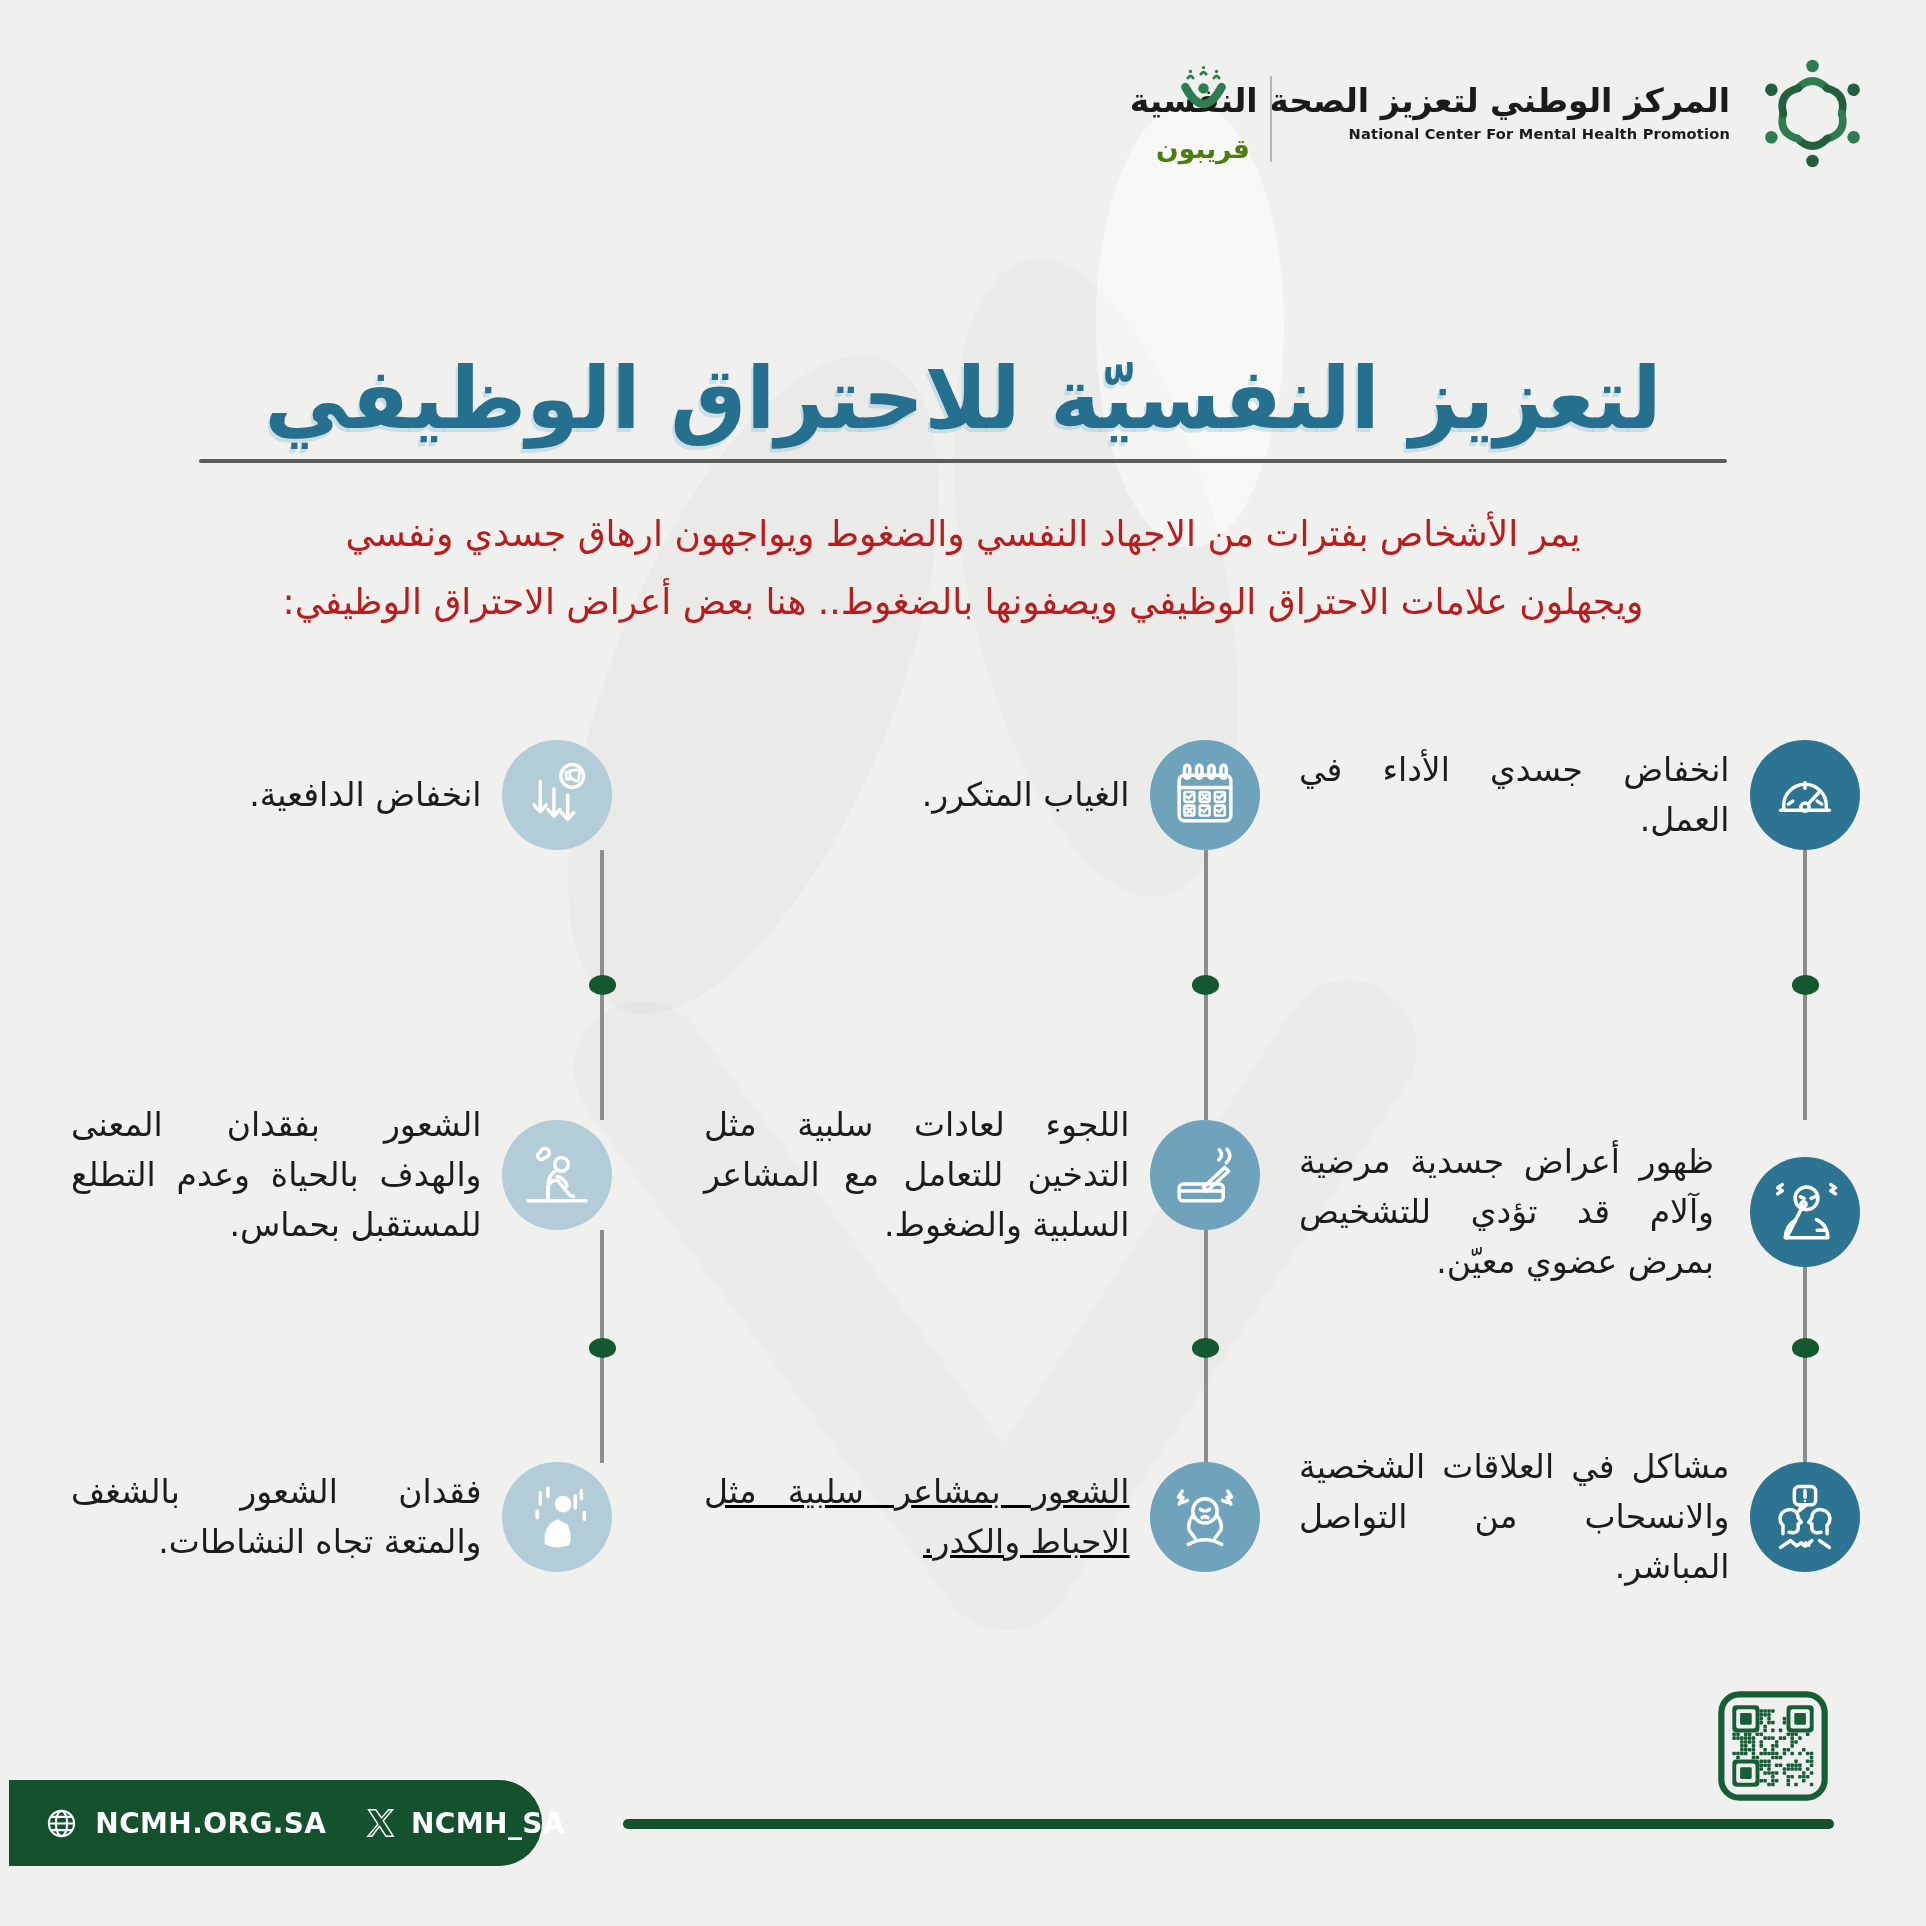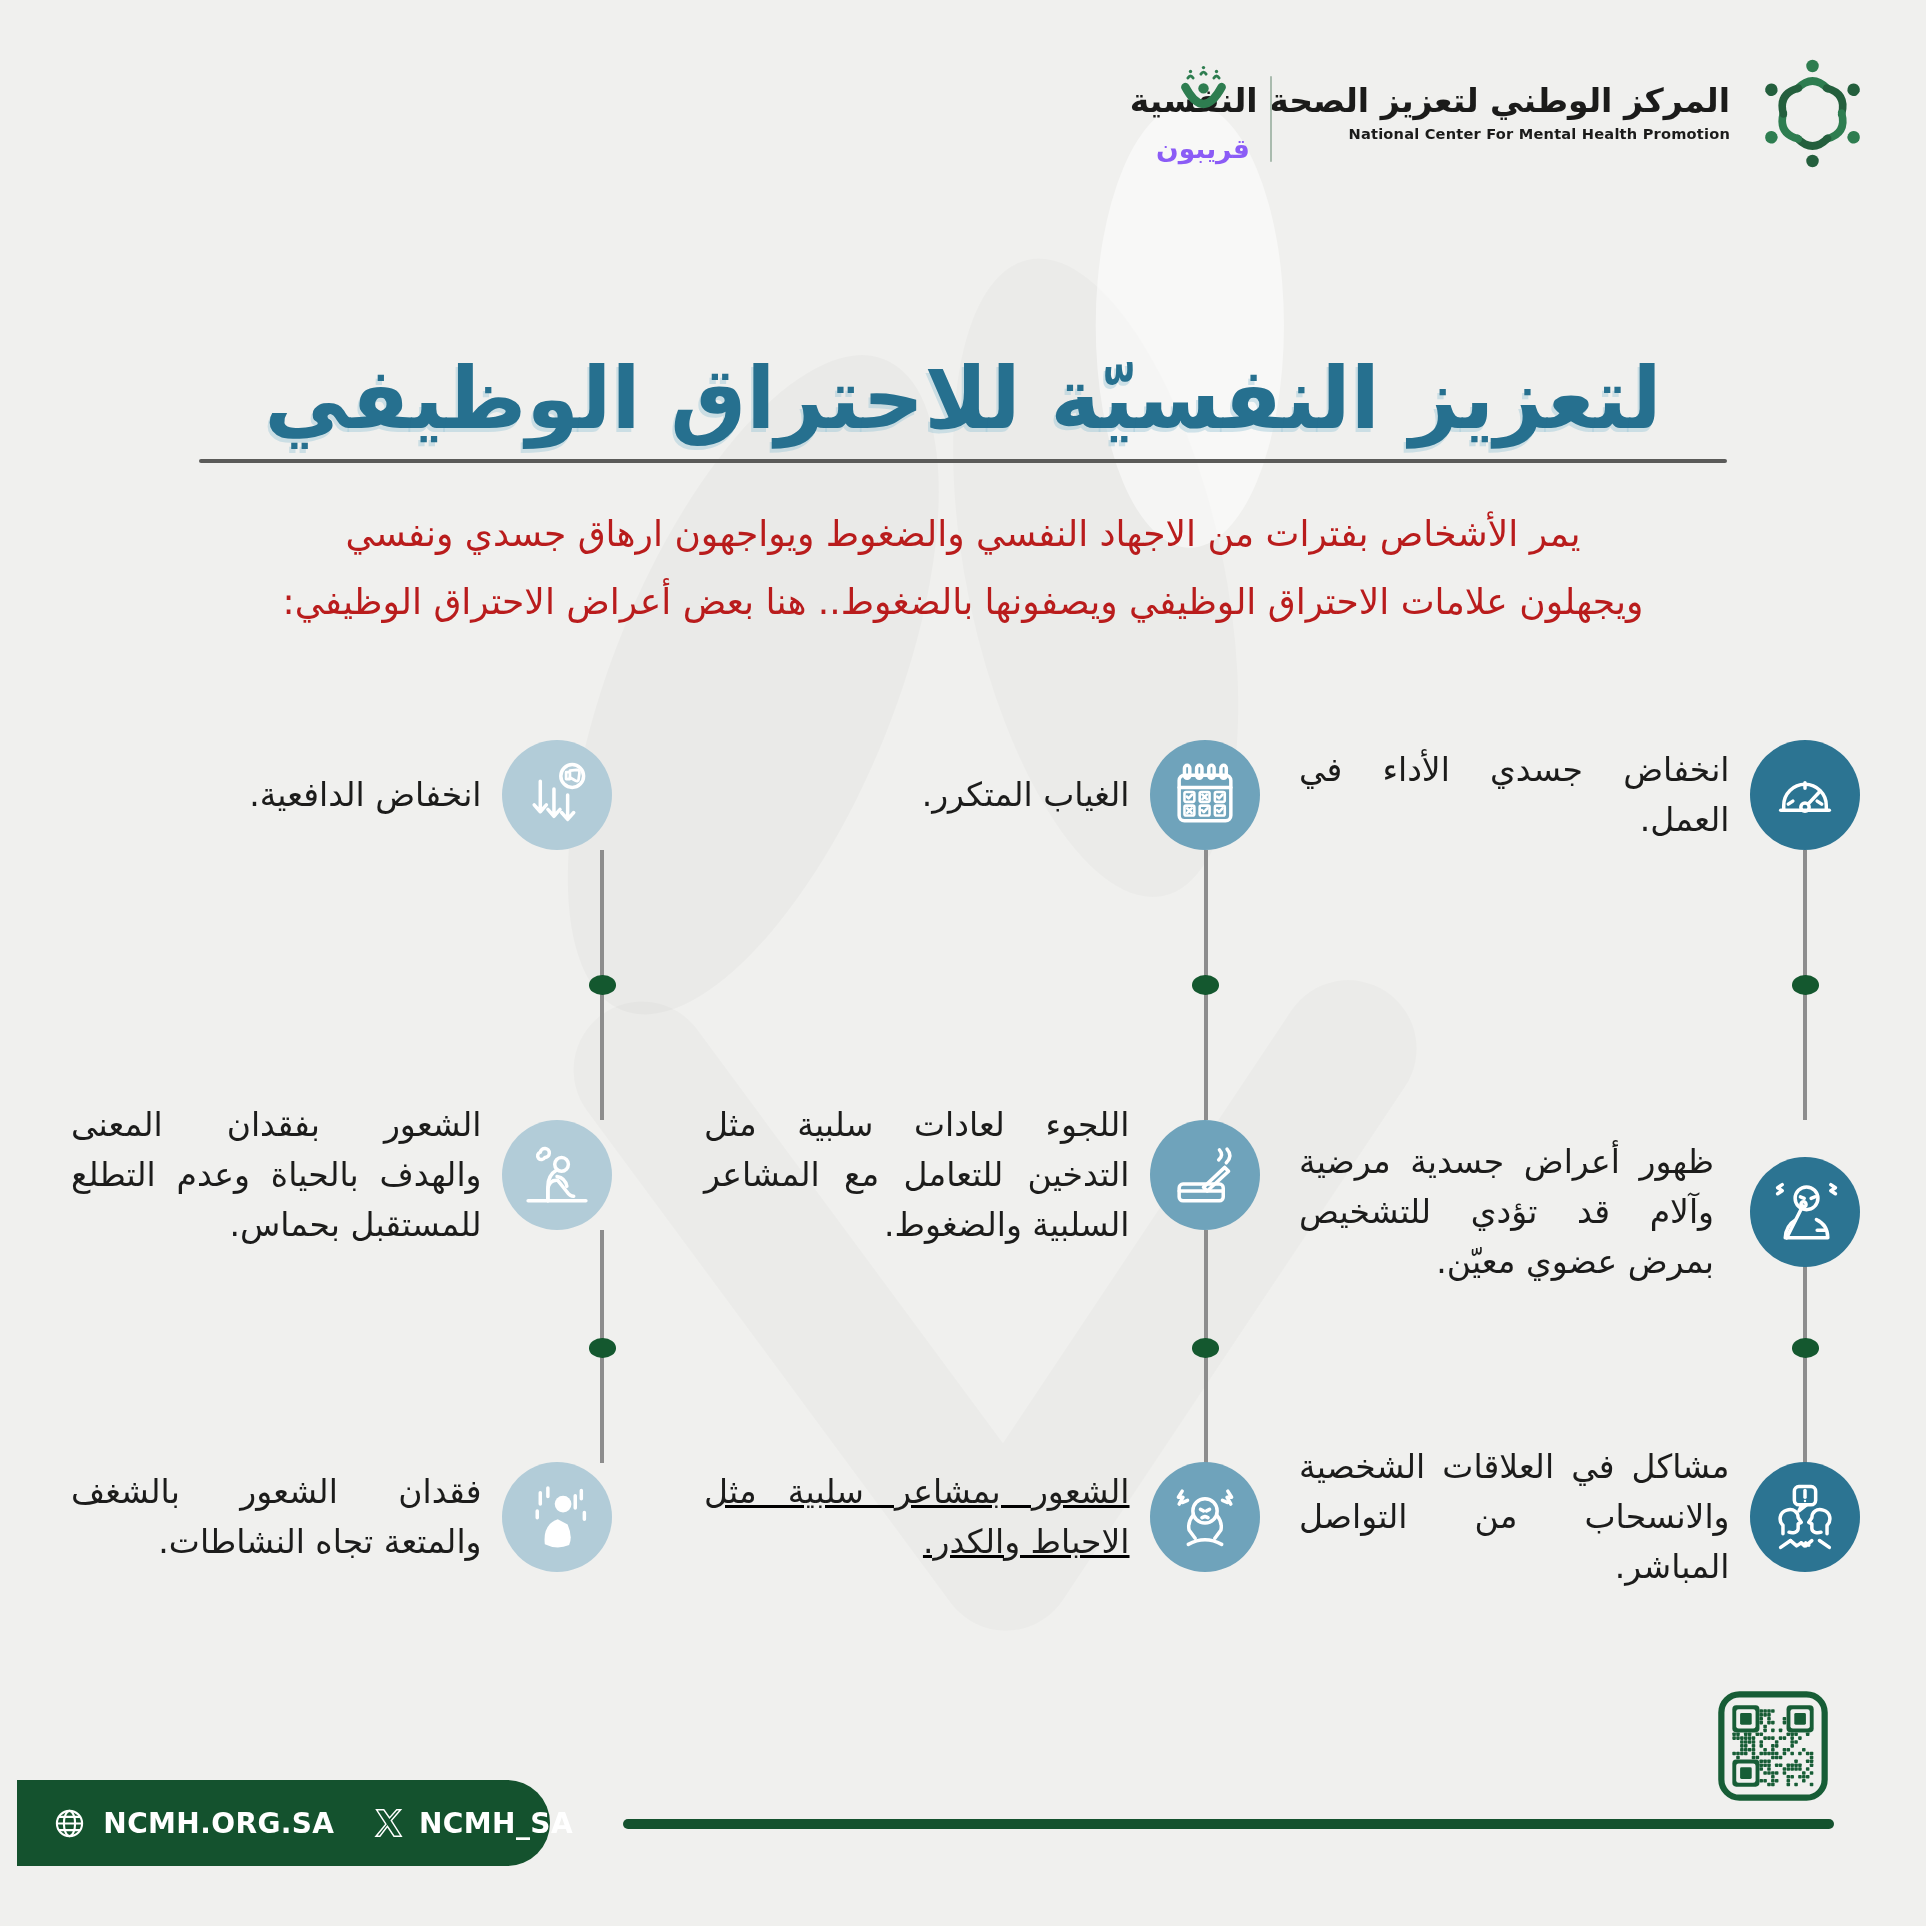--- a/index.html
+++ b/index.html
@@ -8,21 +8,21 @@
   
   .watermark{position:absolute;inset:0;pointer-events:none;}
   
   .ncmh-logo{position:absolute;left:1750px;top:51px;width:125px;height:125px;}
   .org-names{position:absolute;top:81px;right:196px;text-align:right;direction:rtl;color:#1b1b1a;}
   .org-ar{font-size:33px;font-weight:bold;line-height:1.2;}
   .org-en{font-size:14.6px;font-weight:bold;direction:ltr;margin-top:4.3px;letter-spacing:0.2px;text-align:right;}
   .header-divider{position:absolute;left:1270px;top:76px;width:1.7px;height:86px;background:#a9bbae;border-radius:0.9px;}
   .qareeboon{position:absolute;left:1155px;top:65px;width:96px;text-align:center;}
   .qareeboon svg{width:65px;height:65px;display:block;margin:0 auto;}
-  .qareeboon-label{font-size:26.5px;font-weight:bold;color:#8b5cf6;margin-top:2.6px;direction:rtl;}
+  .qareeboon-label{font-size:26.5px;font-weight:bold;color:#4d7c0f;margin-top:2.6px;direction:rtl;}
   
   .page-title{position:absolute;top:292px;left:0;width:1926px;text-align:center;direction:rtl;
         font-size:85px;font-weight:bold;color:#26708f;letter-spacing:0;
         text-shadow:-2.1px 3.9px 0 rgba(158,199,216,.45);}
   .title-rule{position:absolute;top:459px;left:199px;width:1528px;height:3.9px;background:#5b5b59;border-radius:2.1px;}
   
   .intro{position:absolute;top:500px;left:120px;width:1686px;text-align:center;direction:rtl;
          color:#b91c1c;font-size:36px;line-height:68px;}
   
   .item{position:absolute;display:flex;align-items:center;gap:20.5px;direction:rtl;transform:translateY(-50%);}
@@ -32,21 +32,21 @@
   .c-dark{background:#2c7492;}
   .c-mid{background:#6fa3bb;}
   .c-light{background:#b2ccd8;}
   .item-text{font-size:33px;line-height:50px;color:#1c1c1b;text-align:justify;text-align-last:right;width:100%;}
   .i-r{right:66px;width:561px;}
   .i-m{right:666px;width:556px;}
   .i-l{right:1314px;width:541px;margin-left:28px;}
   .connector{position:absolute;width:4.3px;background:#8d8d8d;}
   .dot{position:absolute;width:26.5px;height:19.7px;border-radius:50%;background:#14582f;}
   
-  .footer-bar{position:absolute;left:17px;top:1780px;width:533px;height:86px;background:#14522e;
+  .footer-bar{position:absolute;left:9px;top:1780px;width:533px;height:86px;background:#14522e;
               border-radius:0 43px 43px 0;display:flex;align-items:center;padding-left:35px;
               box-sizing:border-box;gap:16.3px;color:#ffffff;}
   .footer-bar svg{flex:0 0 auto;}
   .site-label,.handle-label{font-size:28px;font-weight:bold;letter-spacing:0.4px;white-space:nowrap;}
   .x-wrap{margin-left:22px;}
   .bottom-line{position:absolute;left:623px;top:1819px;width:1211px;height:9.8px;border-radius:5.1px;background:#14522e;}
   .qr-box{position:absolute;left:1718px;top:1691px;width:110px;height:110px;}
   .icon-stroke{fill:none;stroke:#ffffff;stroke-width:4.6;stroke-linecap:round;stroke-linejoin:round;}
 </style>
 </head>

